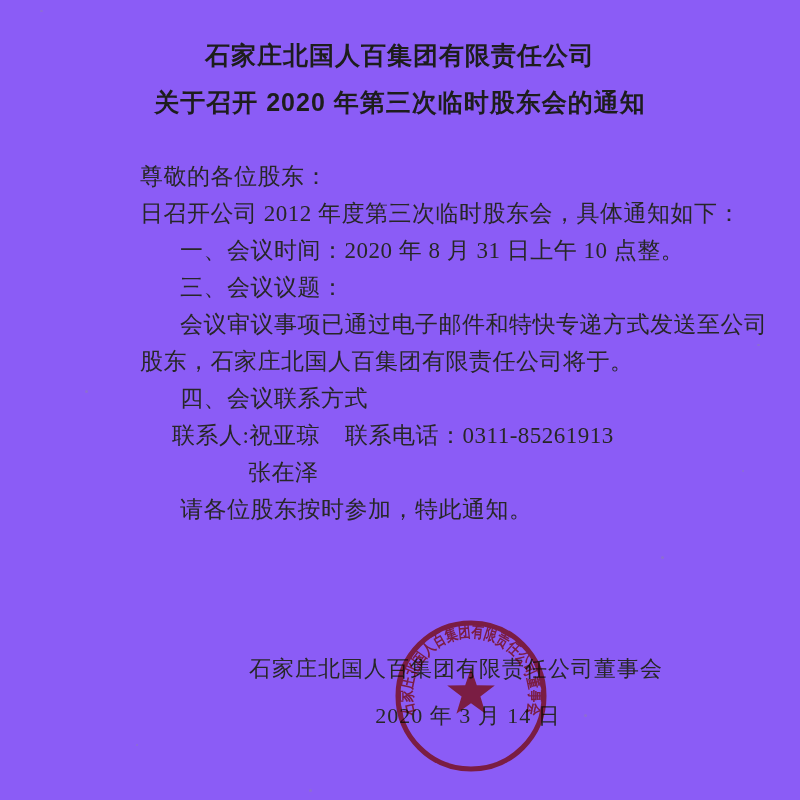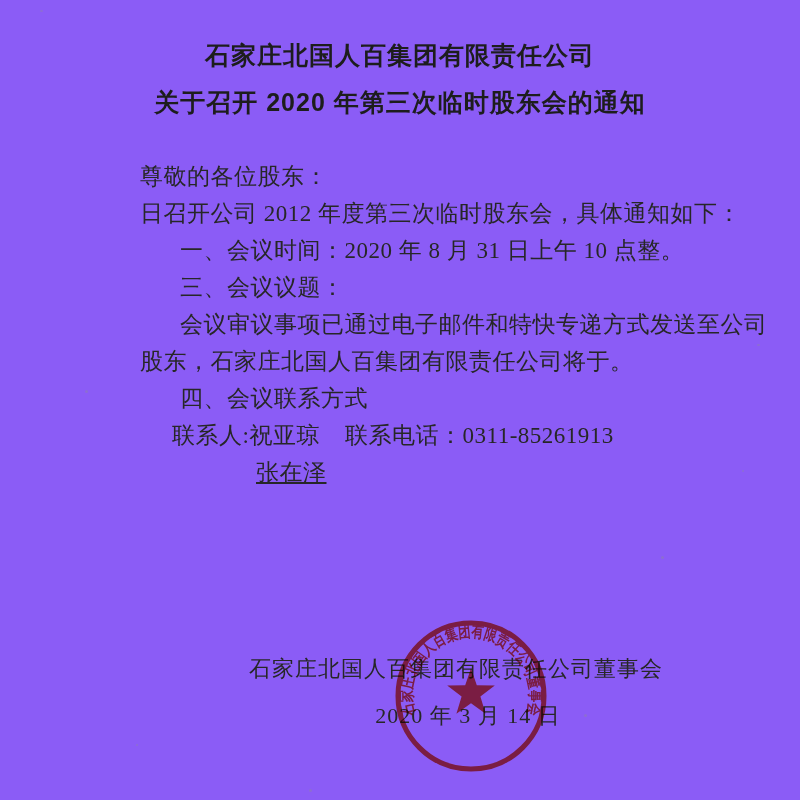--- a/index.html
+++ b/index.html
@@ -22,21 +22,21 @@
   }
   .doc-header .h-line{line-height:47px;font-size:25px;letter-spacing:1px;}
 
   .doc-body{position:absolute;top:158px;left:0;width:724px;font-size:23px;color:#272727;}
   .doc-body .line{line-height:37px;height:37px;white-space:nowrap;letter-spacing:0.5px;}
   .doc-body .flush{margin-left:140px;}
   .doc-body .para{margin-left:180px;}
   .doc-body .contact-row{position:relative;}
   .doc-body .contact-row .seg{position:absolute;top:0;line-height:37px;white-space:nowrap;}
   .seg.p1{left:172px;} .seg.p2{left:336px;margin-left:9px;}
-  .seg.p3{left:256px;text-decoration:underline;} .seg.p4{left:452px;}
+  .seg.p3{left:248px;} .seg.p4{left:452px;}
 
   .closing-signer{
     position:absolute;top:654px;left:456px;transform:translateX(-50%);
     font-size:22px;line-height:30px;letter-spacing:1px;color:#272727;white-space:nowrap;z-index:1;
   }
   .closing-date{
     position:absolute;top:701px;left:468px;transform:translateX(-50%);
     font-size:22px;line-height:30px;letter-spacing:1px;color:#272727;white-space:nowrap;z-index:1;
   }
 
@@ -78,20 +78,21 @@
     <div class="line para">四、会议联系方式</div>
 
     <div class="line contact-row">
       <span class="seg p1"><span>联系人:</span><span>祝亚琼</span></span>
       <span class="seg p2"><span>联系电话：</span><span>0311-85261913</span></span>
     </div>
     <div class="line contact-row">
       <span class="seg p3">张在泽</span>
     </div>
 
+    <div class="line para">请各位股东按时参加，特此通知。</div>
   </div>
 
   <div class="closing-signer">石家庄北国人百集团有限责任公司董事会</div>
   <div class="closing-date">2020 年 3 月 14 日</div>
 
   <div class="seal">
     <svg viewBox="0 0 160 160" xmlns="http://www.w3.org/2000/svg">
       <g>
         <circle cx="80" cy="80" r="73" fill="none" stroke="#dd3a30" stroke-width="5"></circle>
       </g>

